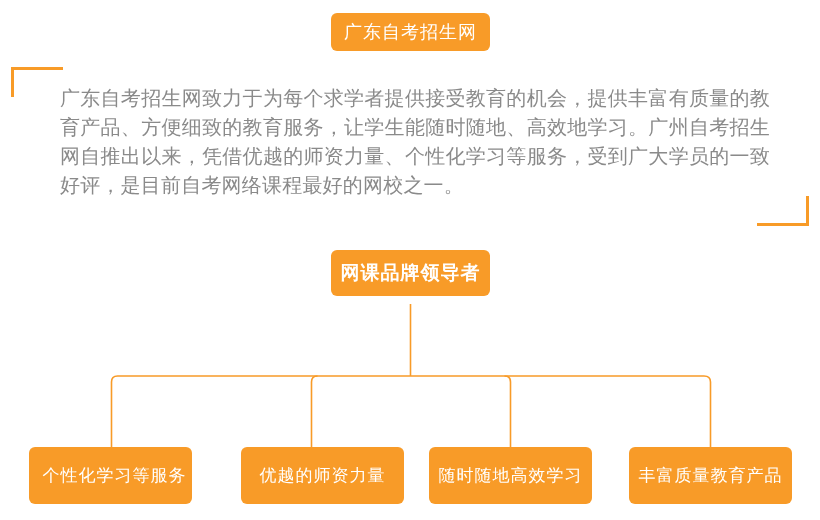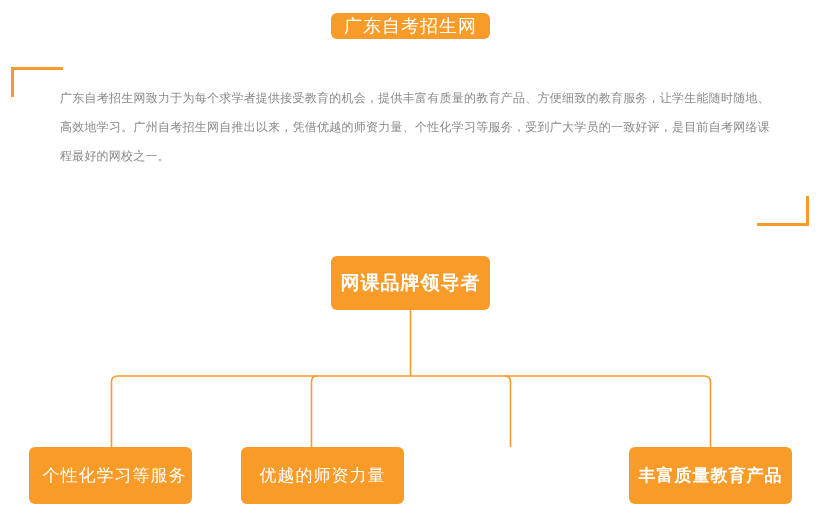--- a/index.html
+++ b/index.html
@@ -30,41 +30,41 @@
     align-items: center;
     justify-content: center;
     text-align: center;
     letter-spacing: 1px;
     box-sizing: border-box;
   }
   .pill-top {
     left: 331px;
     top: 13px;
     width: 159px;
-    height: 26px;
+    height: 38px;
     font-size: 18px;
   }
   .pill-mid {
     left: 331px;
-    top: 256px;
+    top: 250px;
     width: 159px;
-    height: 54px;
+    height: 46px;
     font-size: 19px;
     font-weight: bold;
   }
   .pill-leaf {
     top: 447px;
     width: 163px;
     height: 57px;
     font-size: 17px;
   }
   .leaf-0 { left: 29px; padding-left: 8px; }
   .leaf-1 { left: 229px; margin-left: 12px; }
   .leaf-2 { left: 429px; }
-  .leaf-3 { left: 629px; font-weight: bold; }
+  .leaf-3 { left: 629px; }
 
   
   .bracket {
     position: absolute;
     width: 52px;
     height: 30px;
     box-sizing: border-box;
   }
   .bracket-tl {
     left: 11px;
@@ -79,21 +79,21 @@
     border-right: 3px solid #f89b28;
   }
 
   
   .para {
     position: absolute;
     left: 60px;
     top: 84px;
     width: 710px;
     color: #8a8a8a;
-    font-size: 12px;
+    font-size: 20px;
     line-height: 29px;
     text-align: justify;
     letter-spacing: 0.2px;
   }
 
   
   .conn-svg {
     position: absolute;
     left: 0;
     top: 0;
@@ -122,15 +122,16 @@
 
     <path d="M311.5,447 L311.5,382 Q311.5,376 317.5,376" stroke="#f89b28" stroke-width="1.6" fill="none"></path>
 
     <path d="M510.5,447 L510.5,382 Q510.5,376 504.5,376" stroke="#f89b28" stroke-width="1.6" fill="none"></path>
   </svg>
 
   <div class="pill pill-mid">网课品牌领导者</div>
 
   <div class="pill pill-leaf leaf-0">个性化学习等服务</div>
   <div class="pill pill-leaf leaf-1">优越的师资力量</div>
+  <div class="pill pill-leaf leaf-2">随时随地高效学习</div>
   <div class="pill pill-leaf leaf-3">丰富质量教育产品</div>
 
 </div>
 
 </body></html>

